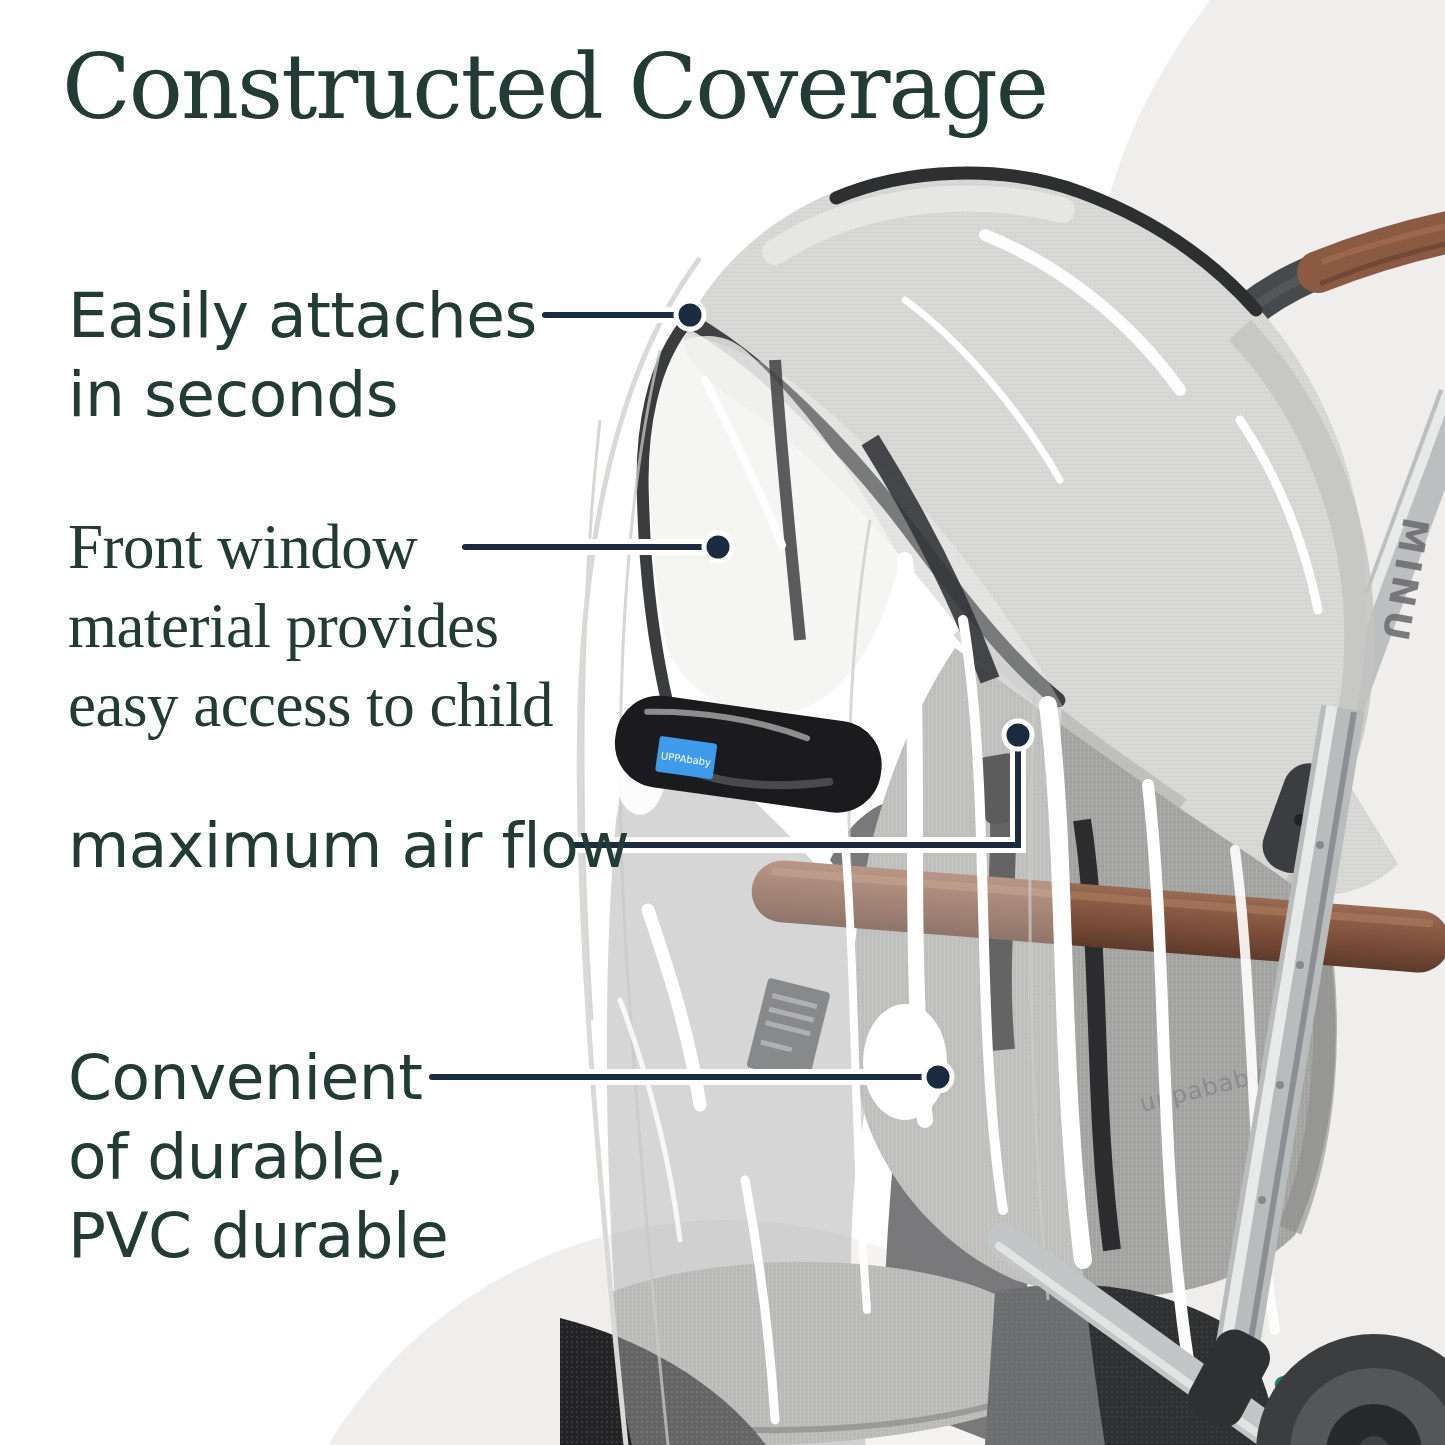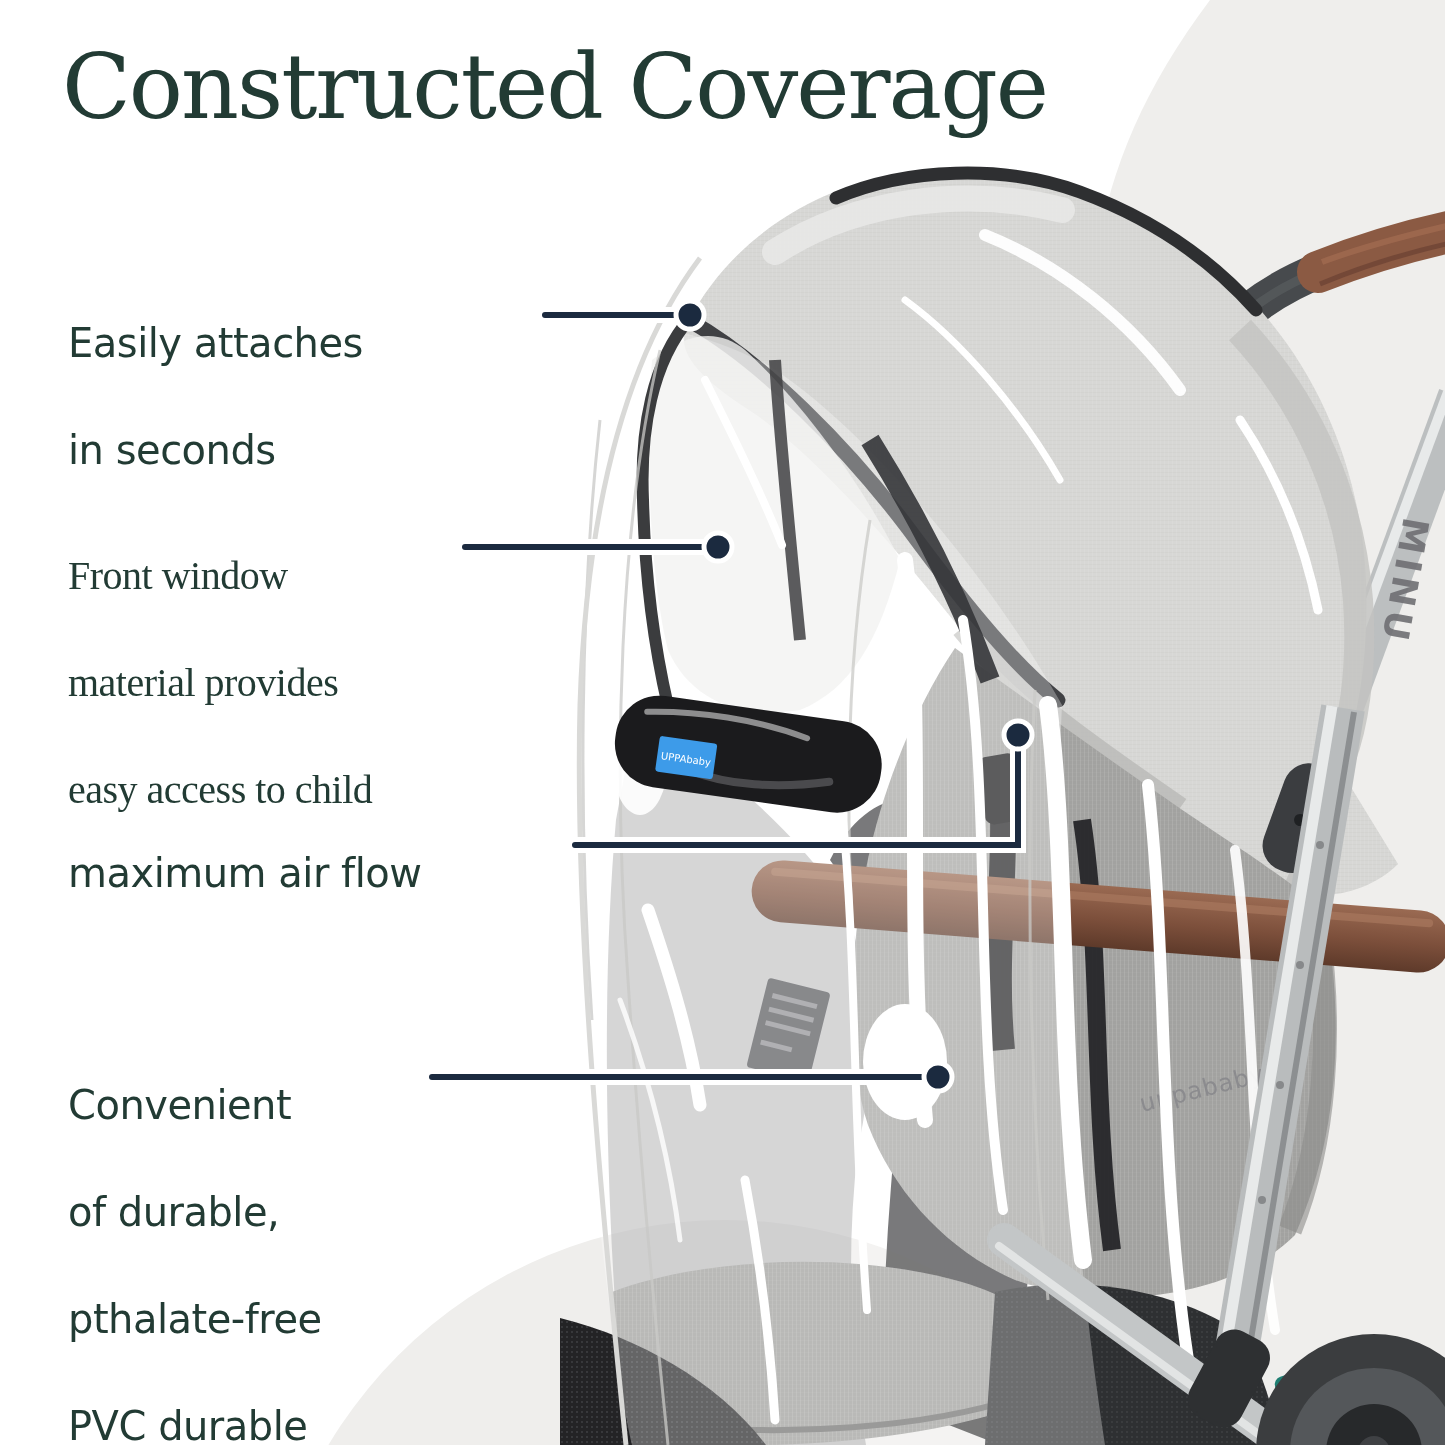--- a/index.html
+++ b/index.html
@@ -4,21 +4,21 @@
 <style>
   html,body{margin:0;padding:0;}
   body{width:1445px;height:1445px;overflow:hidden;background:#ffffff;
        font-family:"DejaVu Sans",sans-serif;}
   .stage{position:relative;width:1445px;height:1445px;background:#ffffff;}
   .scene{position:absolute;left:0;top:0;width:1445px;height:1445px;}
   .title{position:absolute;left:62px;top:34px;margin:0;
          font-family:"DejaVu Serif","Liberation Serif",serif;
          font-weight:500;font-size:90px;letter-spacing:-2px;color:#223b34;}
   .callout{position:absolute;color:#223b34;}
-  .callout span{display:block;font-size:40px;line-height:79px;letter-spacing:-0.5px;margin-top:28px;}
+  .callout span{display:block;font-size:63px;line-height:79px;letter-spacing:-0.5px;}
   .c1{left:68px;top:276px;}
   .c2{left:68px;top:508px;font-family:Liberation Serif, serif;}
   .c3{left:68px;top:806px;}
   .c4{left:68px;top:1038px;}
 </style>
 </head>
 <body>
 
 <div class="stage">
 
@@ -231,17 +231,16 @@
     <span>easy access to child</span>
   </div>
 
   <div class="callout c3">
     <span>maximum air flow</span>
   </div>
 
   <div class="callout c4">
     <span>Convenient</span>
     <span>of durable,</span>
-    <span>pthalate-free</span>
     <span>PVC durable</span>
   </div>
 
 </div>
 
 </body></html>

